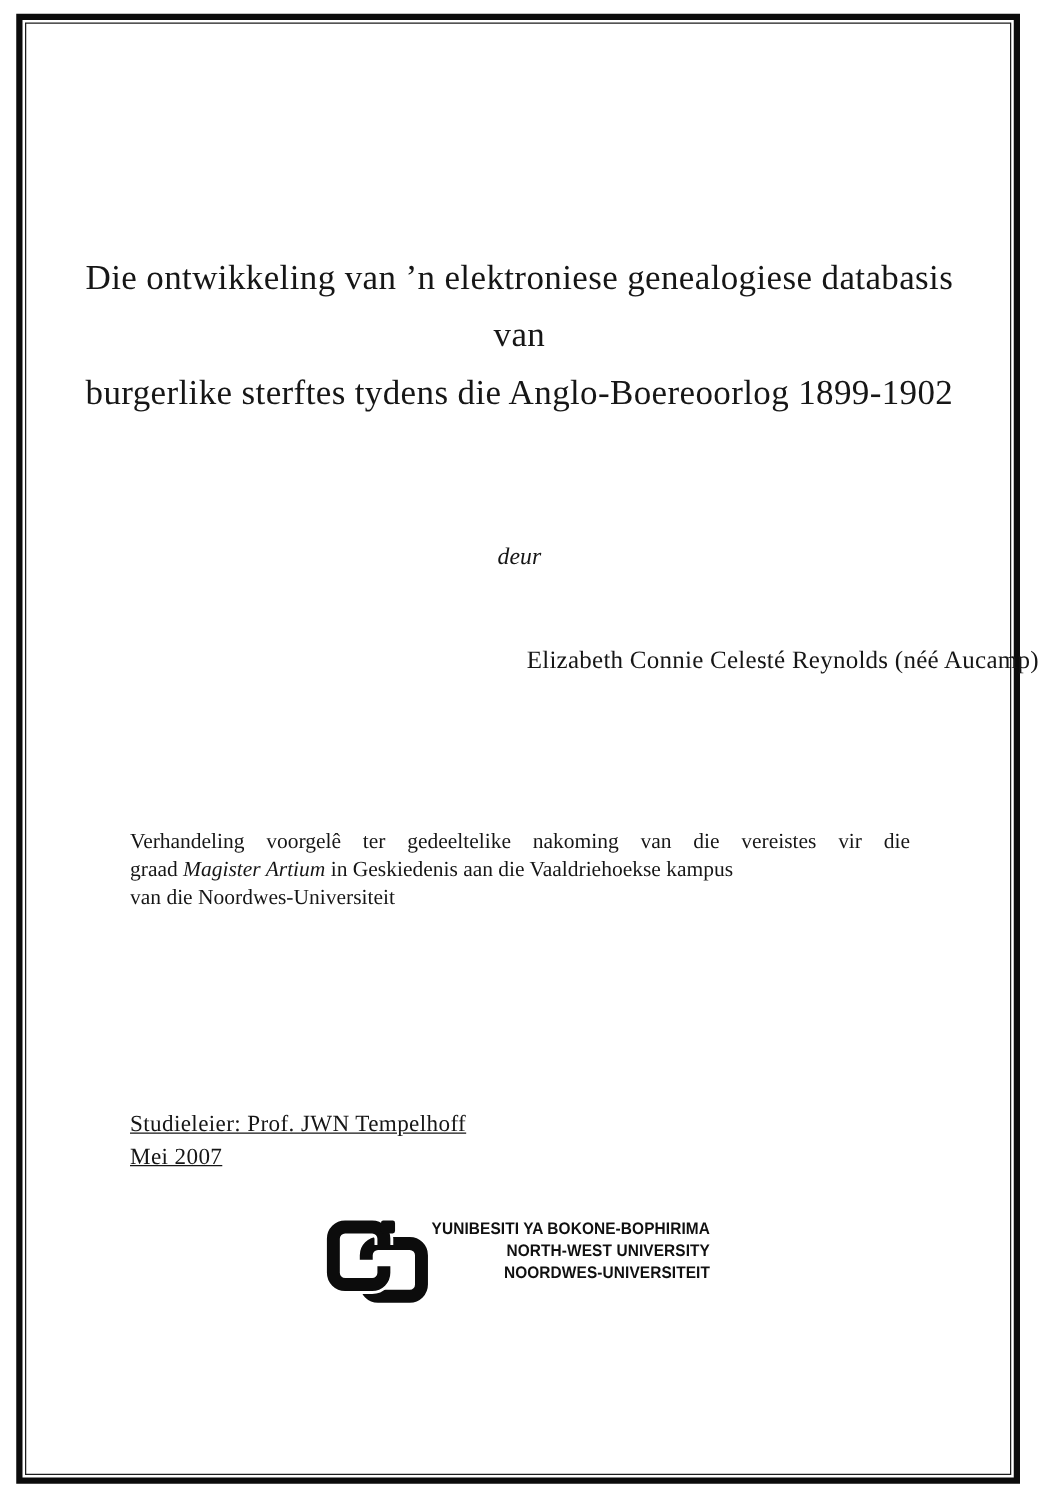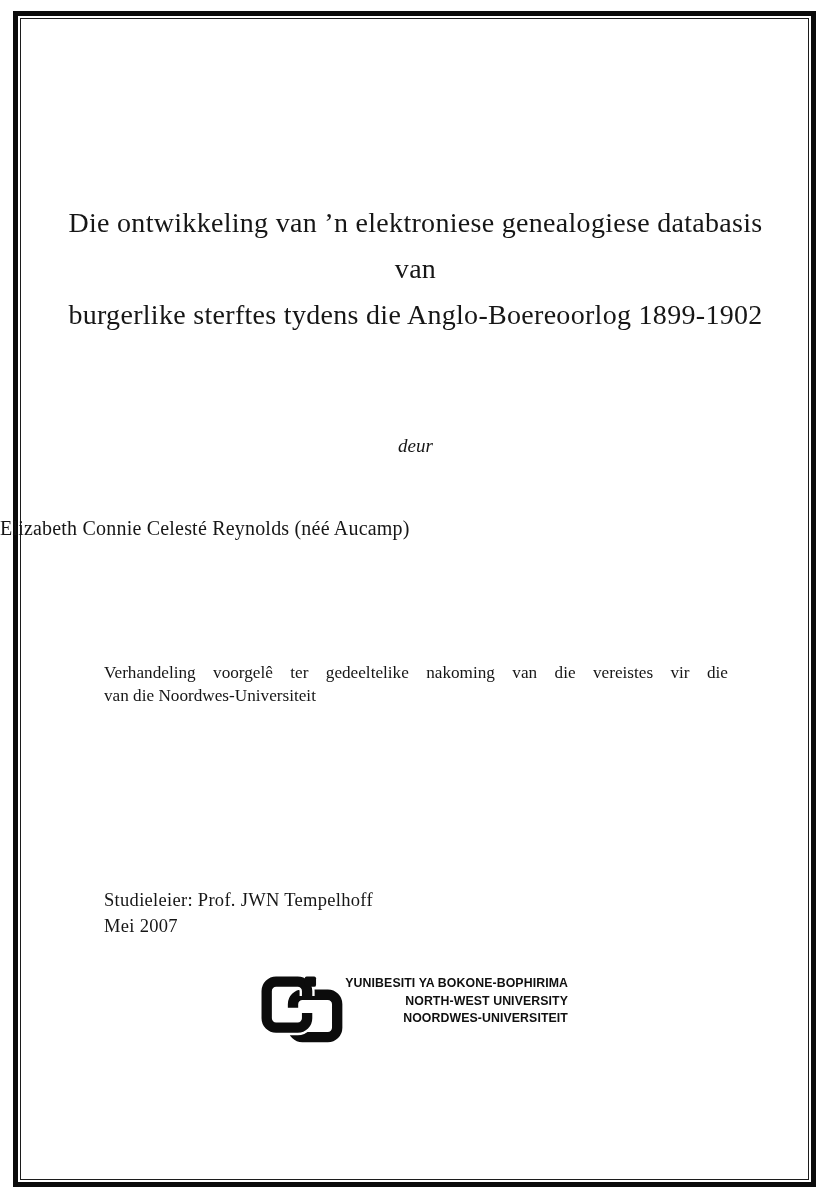--- a/index.html
+++ b/index.html
@@ -23,33 +23,33 @@
     position:absolute;left:50px;right:50px;top:200px;
     text-align:center;
     font-size:28px;line-height:46px;letter-spacing:.3px;
   }
   .byline-label{
     position:absolute;left:0;right:0;top:434px;
     text-align:center;font-size:19px;line-height:24px;font-style:italic;
   }
   .author-line{
     position:absolute;left:0;right:0;top:515px;
-    text-align:left;font-size:20px;line-height:26px;letter-spacing:.2px;
+    text-align:right;font-size:20px;line-height:26px;letter-spacing:.2px;
   }
   .submission-block{
     position:absolute;left:104px;top:662px;width:624px;
     font-size:17.2px;line-height:22.6px;
   }
   .submission-block .justified{
     text-align:justify;text-align-last:justify;
   }
   .submission-block i{font-style:italic;}
   .supervisor-block{
     position:absolute;left:104px;top:887px;
-    font-size:18.5px;line-height:26px;letter-spacing:.3px;
+    font-size:18.5px;line-height:26px;letter-spacing:.3px;text-decoration:underline;
   }
   .logo-mark{
     position:absolute;left:254px;top:967px;
   }
   .logo-text{
     position:absolute;left:318px;top:974px;width:250px;
     font-family:"Liberation Sans","DejaVu Sans",sans-serif;
     font-weight:700;font-size:13.4px;line-height:17.5px;
     color:#101010;text-align:right;white-space:nowrap;
     transform:scaleX(.92);transform-origin:100% 0;
@@ -69,20 +69,21 @@
     <div>Die ontwikkeling van ’n elektroniese genealogiese databasis van</div>
     <div>burgerlike sterftes tydens die Anglo-Boereoorlog 1899-1902</div>
   </div>
 
   <div class="byline-label">deur</div>
 
   <div class="author-line">Elizabeth Connie Celesté Reynolds (néé Aucamp)</div>
 
   <div class="submission-block">
     <div class="justified">Verhandeling voorgelê ter gedeeltelike nakoming van die vereistes vir die</div>
+    <div><span>graad</span> <i>Magister Artium</i> <span>in Geskiedenis aan die Vaaldriehoekse kampus</span></div>
     <div>van die Noordwes-Universiteit</div>
   </div>
 
   <div class="supervisor-block">
     <div>Studieleier: Prof. JWN Tempelhoff</div>
     <div>Mei 2007</div>
   </div>
 
   <div class="logo-mark">
     <svg viewBox="0 0 100 84" width="94" height="79" aria-hidden="true">

